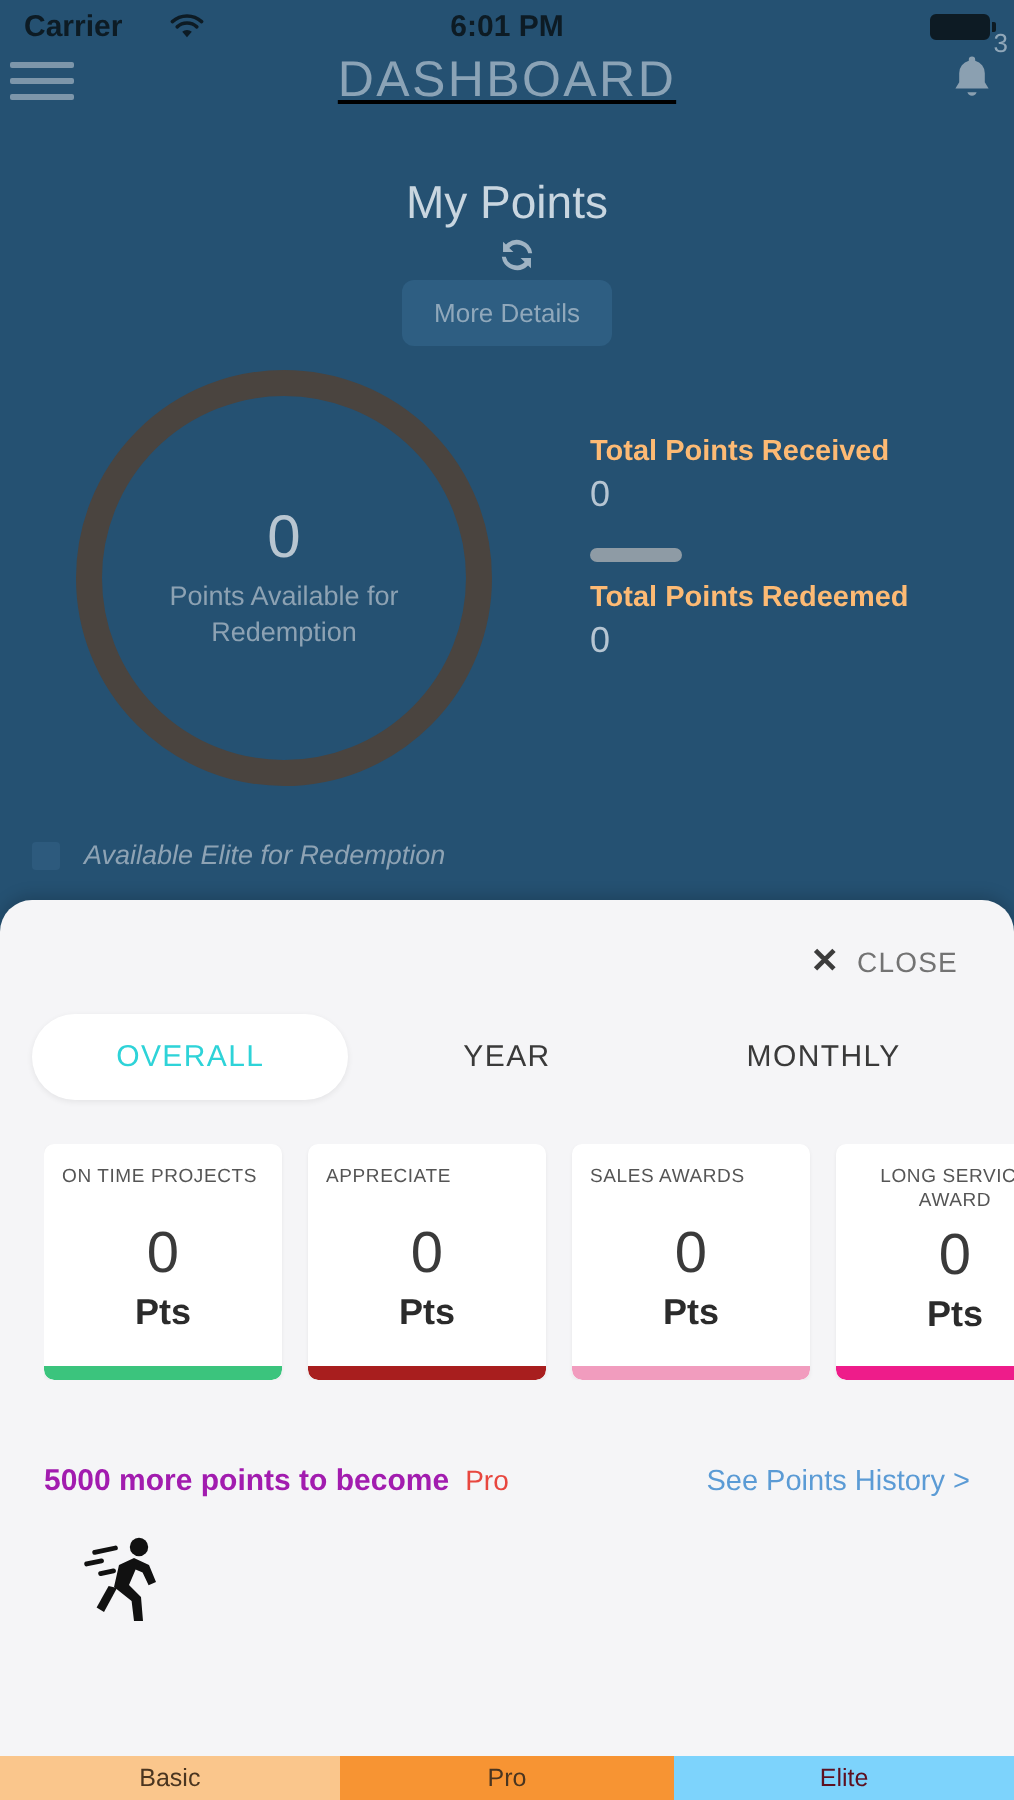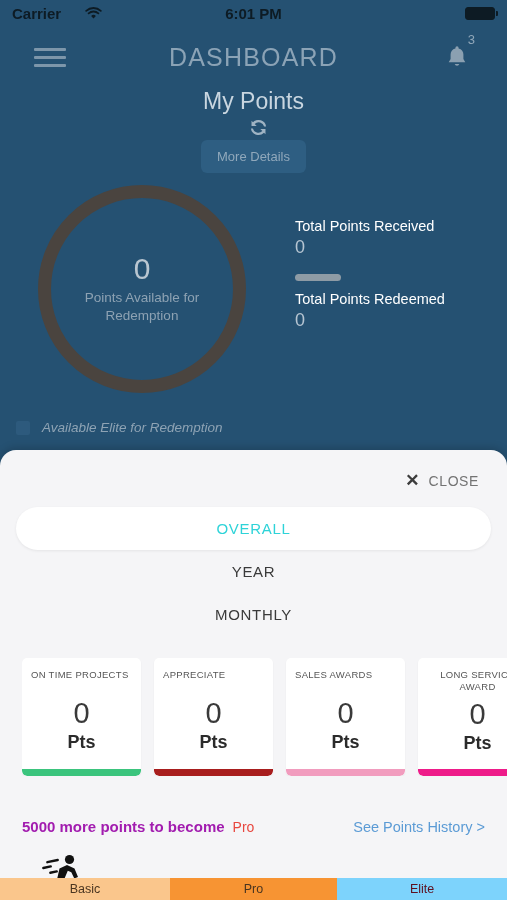--- a/index.html
+++ b/index.html
@@ -31,21 +31,21 @@
     border-radius: 3px; position: relative; background: #0d1b24;
   }
   .battery::after {
     content: ""; position: absolute; right: -4px; top: 3.5px;
     width: 2.5px; height: 5px; background: #0d1b24; border-radius: 0 1px 1px 0;
   }
 
   
   .nav-bar {
     position: absolute; top: 26px; left: 0; right: 0; height: 62px;
-    display: flex; align-items: center; padding: 0 34px;
+    display: flex; align-items: flex-start; padding: 0 5px; text-decoration: underline;
   }
   .hamburger { width: 32px; cursor: pointer; }
   .hamburger span {
     display: block; height: 3px; background: #7d96aa;
     border-radius: 1px; margin: 5px 0; width: 100%;
   }
   .nav-title {
     flex: 1; text-align: center; color: #8ba3b6;
     font-size: 25px; letter-spacing: 1.2px; font-weight: 400;
   }
@@ -81,21 +81,21 @@
   .donut-center {
     position: absolute; left: 0; right: 0; top: 50%;
     transform: translateY(-50%); text-align: center;
   }
   .donut-value { color: #b9c6d1; font-size: 30px; font-weight: 400; line-height: 1.1; }
   .donut-label {
     color: #8da2b3; font-size: 13.5px; line-height: 1.35;
     margin-top: 4px; padding: 0 26px;
   }
   .stats { position: absolute; left: 295px; top: 68px; }
-  .stat-label { color: #ffffff; font-size: 14.5px; font-weight: 400; }
+  .stat-label { color: #fdba74; font-size: 14.5px; font-weight: 700; }
   .stat-value { color: #b6c5d2; font-size: 18px; margin-top: 3px; font-weight: 400; }
   .stat-bar {
     width: 46px; height: 7px; background: #8e9ba5;
     border-radius: 4px; margin: 16px 0 10px 0;
   }
   .legend {
     position: absolute; top: 420px; left: 16px;
     display: flex; align-items: center; gap: 12px;
   }
   .legend-swatch { width: 14px; height: 14px; background: #2d5a7d; border-radius: 2px; }
@@ -115,21 +115,21 @@
   .close-btn {
     display: flex; align-items: center; gap: 9px;
     background: none; border: none; cursor: pointer;
     font-family: inherit; color: #3c3c3c;
   }
   .close-x { font-size: 17px; font-weight: 700; line-height: 1; }
   .close-label { font-size: 14px; letter-spacing: 0.6px; color: #737373; }
 
   
   .tabs {
-    display: flex; margin: 18px 16px 0 16px; gap: 0; flex-direction: column;
+    display: flex; margin: 18px 16px 0 16px; gap: 0;
   }
   .tab {
     flex: 1; text-align: center; padding: 13px 0;
     font-size: 15px; letter-spacing: 0.7px; color: #3a3a3a;
     background: none; border: none; font-family: inherit; cursor: pointer;
     border-radius: 22px;
   }
   .tab.active {
     background: #ffffff; color: #2ed3d8; font-weight: 400;
     box-shadow: 0 1px 3px rgba(0,0,0,0.07);

